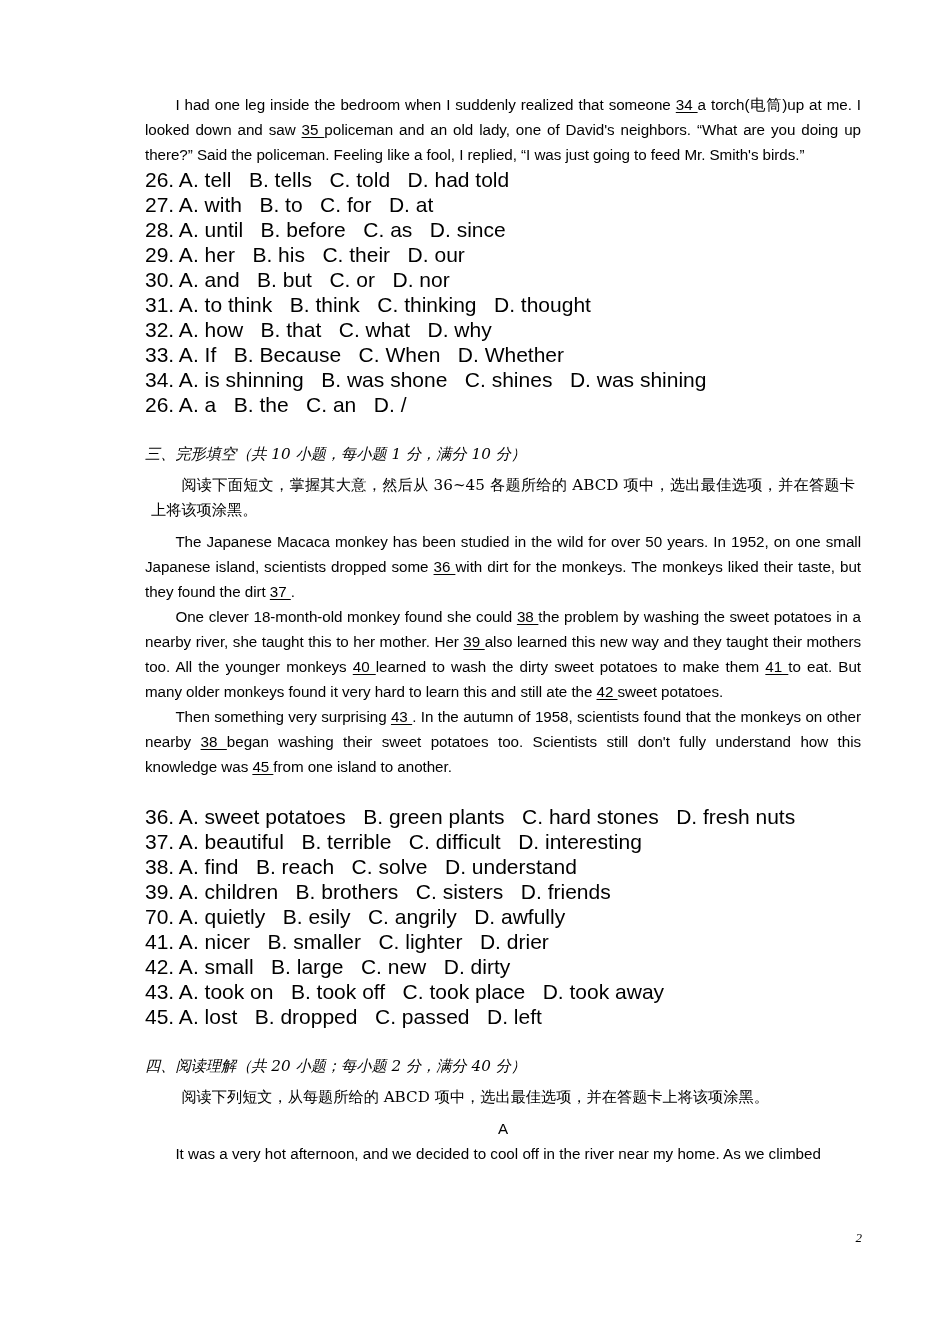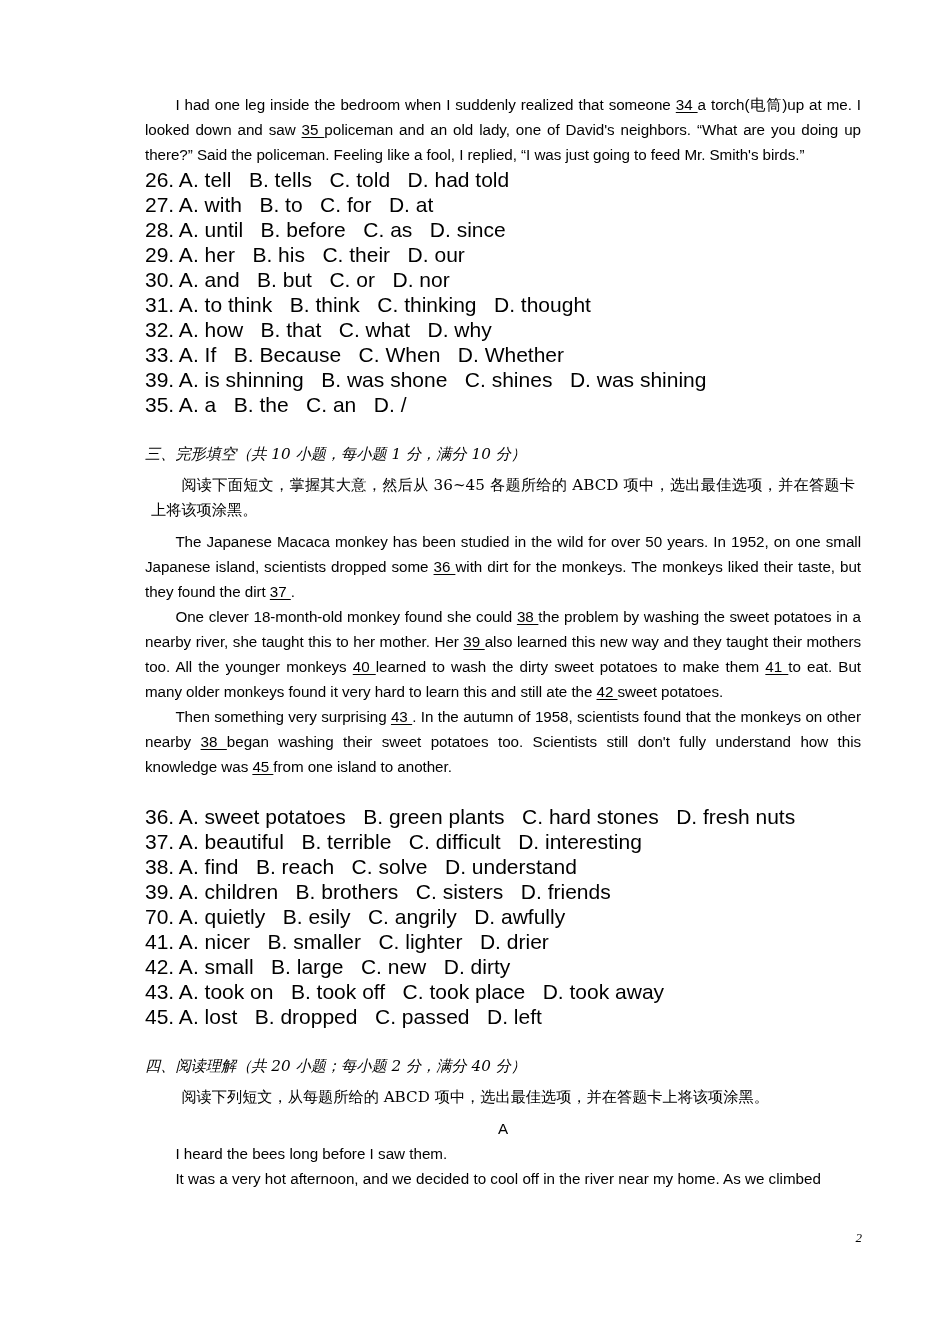--- a/index.html
+++ b/index.html
@@ -101,22 +101,22 @@
 
     <div>
       <p class="opt-line">26. A. tell   B. tells   C. told   D. had told</p>
       <p class="opt-line">27. A. with   B. to   C. for   D. at</p>
       <p class="opt-line">28. A. until   B. before   C. as   D. since</p>
       <p class="opt-line">29. A. her   B. his   C. their   D. our</p>
       <p class="opt-line">30. A. and   B. but   C. or   D. nor</p>
       <p class="opt-line">31. A. to think   B. think   C. thinking   D. thought</p>
       <p class="opt-line">32. A. how   B. that   C. what   D. why</p>
       <p class="opt-line">33. A. If   B. Because   C. When   D. Whether</p>
-      <p class="opt-line">39. A. is shinning   B. was shone   C. shines   D. was shining</p>
-      <p class="opt-line">35. A. a   B. the   C. an   D. /</p>
+      <p class="opt-line">34. A. is shinning   B. was shone   C. shines   D. was shining</p>
+      <p class="opt-line">26. A. a   B. the   C. an   D. /</p>
     </div>
 
     <div class="spacer">&nbsp;</div>
 
     <p class="cn-head">三、完形填空（共 10 小题，每小题 1 分，满分 10 分）</p>
     <p class="cn-sub">阅读下面短文，掌握其大意，然后从 36~45 各题所给的 ABCD 项中，选出最佳选项，并在答题卡上将该项涂黑。</p>
 
     <p class="para">The Japanese Macaca monkey has been studied in the wild for over 50 years. In 1952, on one small Japanese island, scientists dropped some <span class="blank"> 36 </span> with dirt for the monkeys. The monkeys liked their taste, but they found the dirt <span class="blank"> 37 </span>.</p>
     <p class="para">One clever 18-month-old monkey found she could <span class="blank"> 38 </span> the problem by washing the sweet potatoes in a nearby river, she taught this to her mother. Her <span class="blank"> 39 </span> also learned this new way and they taught their mothers too. All the younger monkeys <span class="blank"> 40 </span> learned to wash the dirty sweet potatoes to make them <span class="blank"> 41 </span> to eat. But many older monkeys found it very hard to learn this and still ate the <span class="blank"> 42 </span> sweet potatoes.</p>
     <p class="para">Then something very surprising <span class="blank"> 43 </span> . In the autumn of 1958, scientists found that the monkeys on other nearby <span class="blank"> 38 </span> began washing their sweet potatoes too. Scientists still don't fully understand how this knowledge was <span class="blank"> 45 </span> from one island to another.</p>
@@ -133,19 +133,18 @@
       <p class="opt-line">42. A. small   B. large   C. new   D. dirty</p>
       <p class="opt-line">43. A. took on   B. took off   C. took place   D. took away</p>
       <p class="opt-line">45. A. lost   B. dropped   C. passed   D. left</p>
     </div>
 
     <div class="spacer">&nbsp;</div>
 
     <p class="cn-head">四、阅读理解（共 20 小题；每小题 2 分，满分 40 分）</p>
     <p class="cn-sub">阅读下列短文，从每题所给的 ABCD 项中，选出最佳选项，并在答题卡上将该项涂黑。</p>
     <p class="center-label">A</p>
-    <p class="reading-line">I heard the bees long before I saw them.</p>
     <p class="reading-line">It was a very hot afternoon, and we decided to cool off in the river near my home. As we climbed</p>
 
   </div>
 
   <div class="pagenum">2</div>
 </div>
 
 </body></html>

